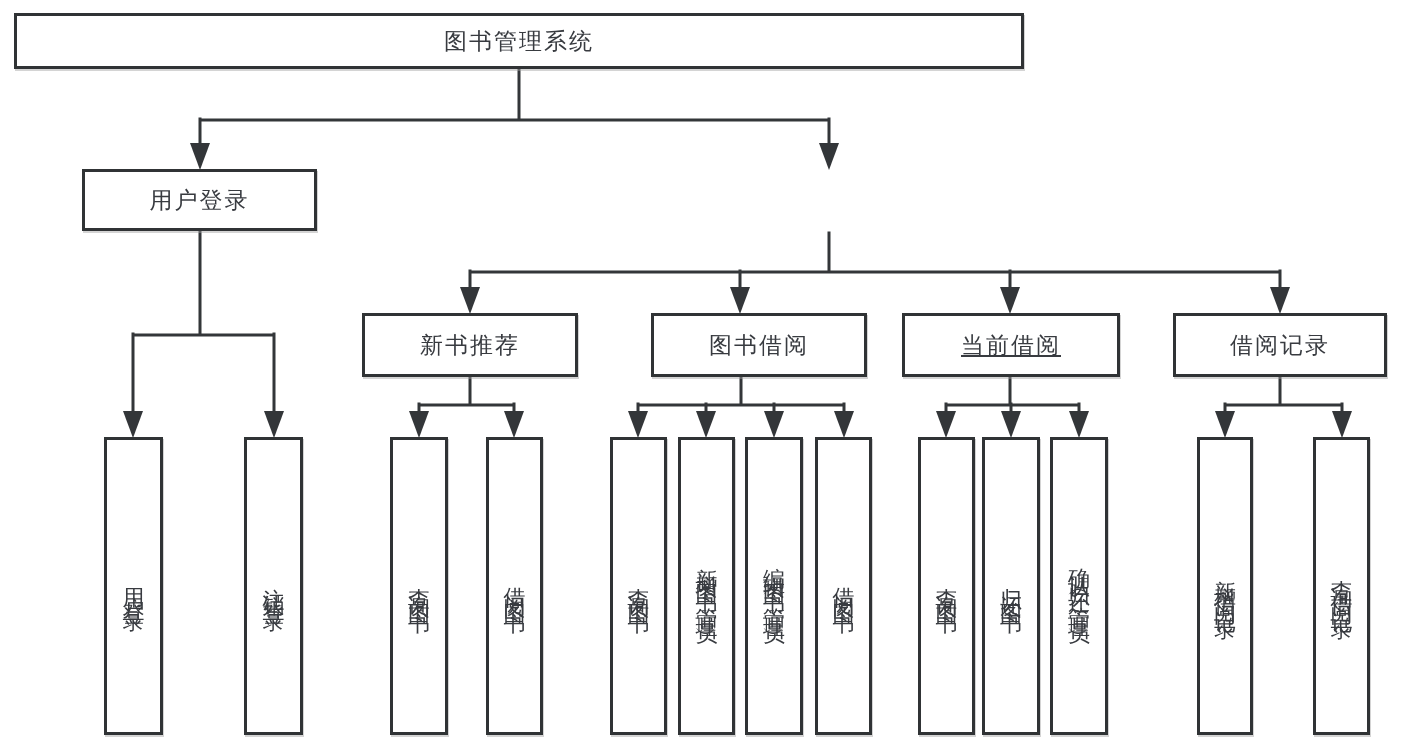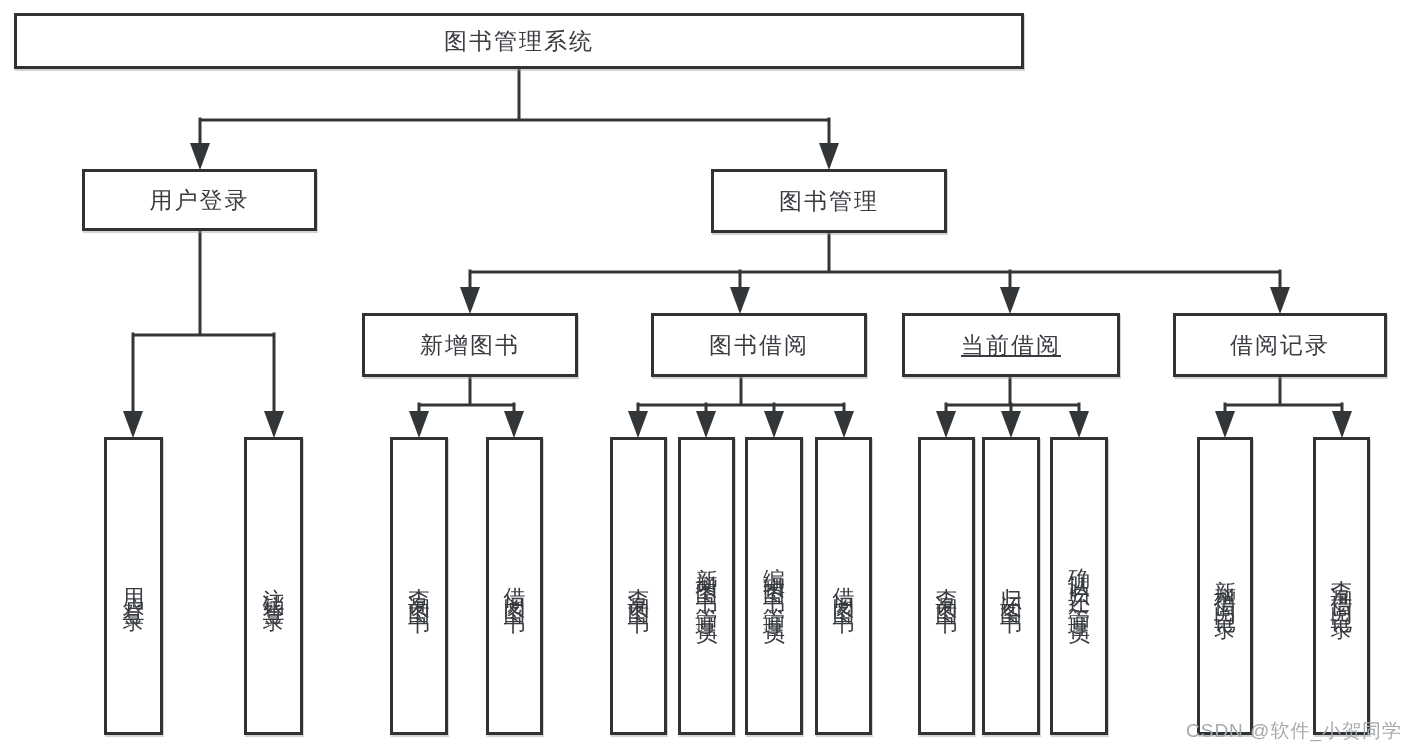--- a/index.html
+++ b/index.html
@@ -109,26 +109,23 @@
     </g>
   </svg>
 
   <div class="box h" style="left:14px;top:13px;width:1010px;height:56px;">
     <span>图书管理系统</span>
   </div>
 
   <div class="box h" style="left:82px;top:169px;width:235px;height:62px;">
     <span>用户登录</span>
   </div>
-  <div class="box h" style="left:711px;top:169px;width:236px;height:64px;">
-    <span>图书管理</span>
-  </div>
 
   <div class="box h" style="left:362px;top:313px;width:216px;height:64px;">
-    <span>新增图书</span>
+    <span>新书推荐</span>
   </div>
   <div class="box h" style="left:651px;top:313px;width:216px;height:64px;">
     <span>图书借阅</span>
   </div>
   <div class="box h" style="left:902px;top:313px;width:218px;height:64px;text-decoration:underline;">
     <span>当前借阅</span>
   </div>
   <div class="box h" style="left:1173px;top:313px;width:214px;height:64px;">
     <span>借阅记录</span>
   </div>
@@ -170,15 +167,14 @@
     <span>确认归还（管理员）</span>
   </div>
 
   <div class="box v" style="left:1197px;top:437px;width:56px;height:298px;">
     <span>新增借阅记录</span>
   </div>
   <div class="box v" style="left:1313px;top:437px;width:57px;height:298px;">
     <span>查询借阅记录</span>
   </div>
 
-  <div class="watermark">CSDN @软件_小贺同学</div>
 
 </div>
 
 </body></html>

